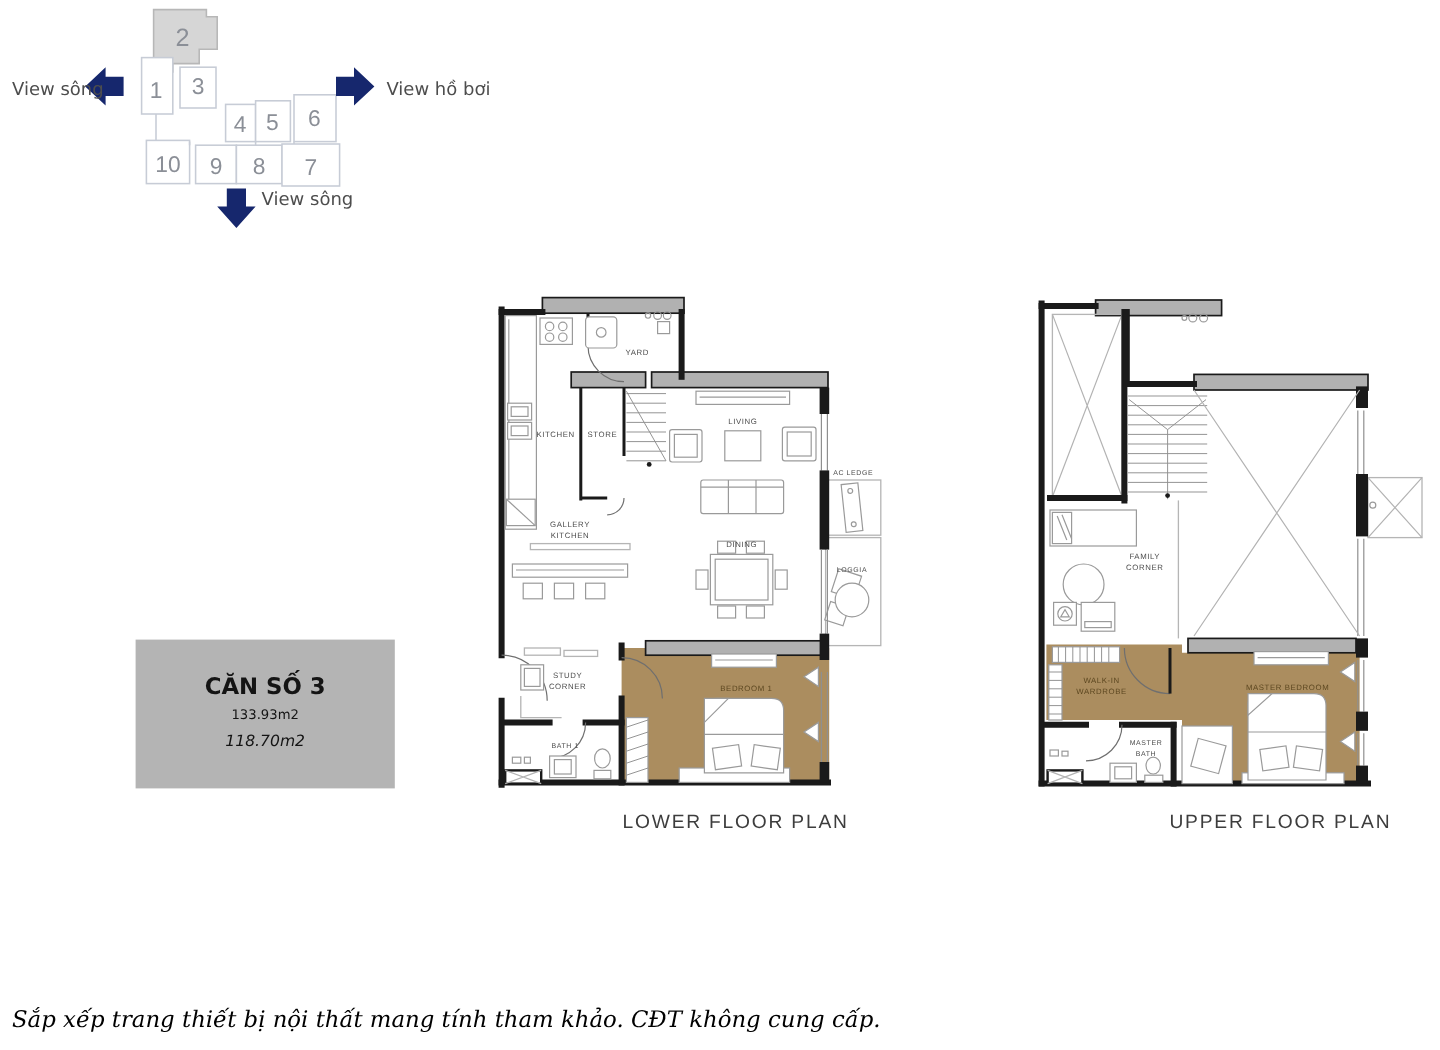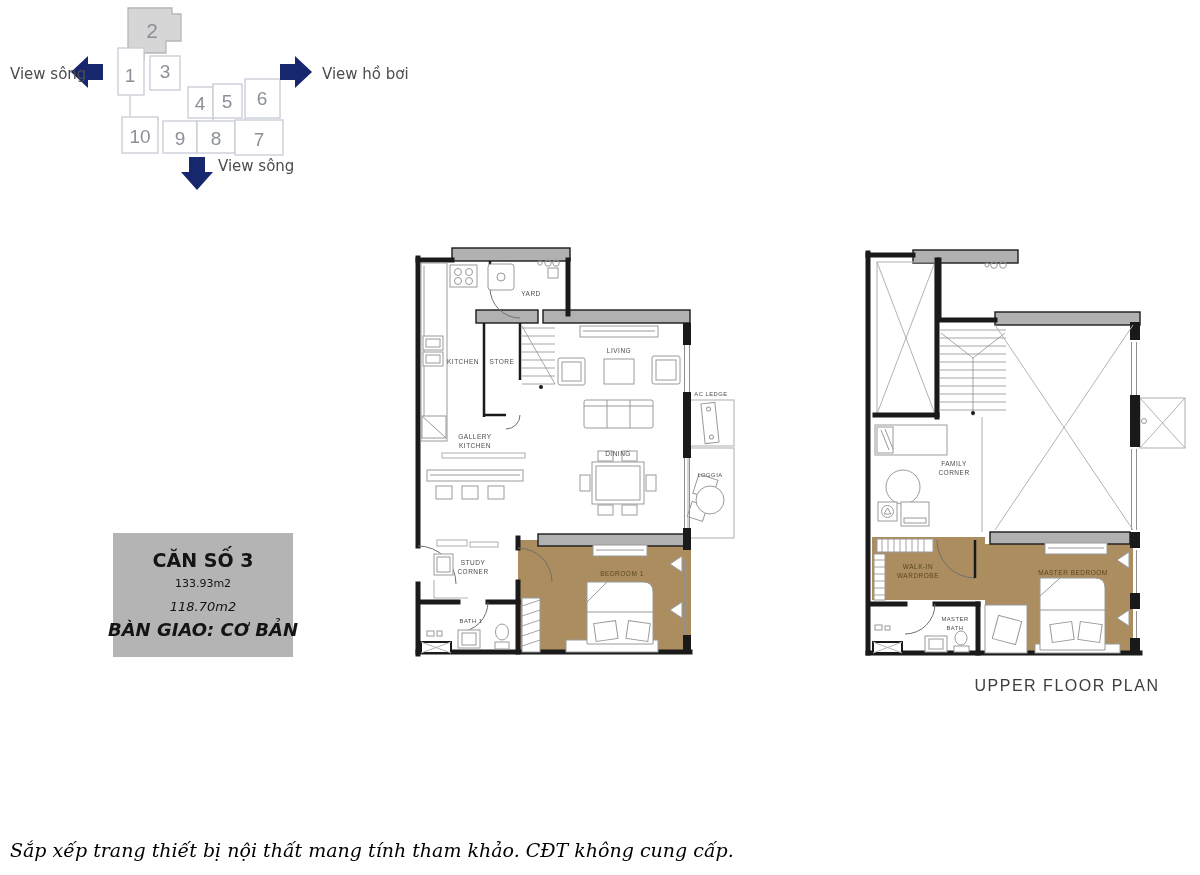--- a/index.html
+++ b/index.html
@@ -6,21 +6,21 @@
   .page{position:relative;width:1200px;height:875px;background:#fff;overflow:hidden;
         font-family:"Liberation Sans",sans-serif;}
   .abs{position:absolute;}
   
   .loc-unit{fill:#ffffff;stroke:#c7ccd6;stroke-width:1.3;}
   .loc-unit2{fill:#d6d6d6;stroke:#b7b7b7;stroke-width:1.3;}
   .loc-num{font:19px "Liberation Sans",sans-serif;fill:#8b8f97;text-anchor:middle;}
   .loc-arrow{fill:#16276d;}
   .loc-view{font:15px "DejaVu Sans",sans-serif;fill:#4d4d4d;}
   
-  .infobox{left:113px;top:533px;width:180px;height:124px;background:#b4b4b4;
+  .infobox{left:113px;top:533px;width:216px;height:124px;background:#b4b4b4;
            display:flex;flex-direction:column;justify-content:center;align-items:center;
            text-align:center;color:#141414;font-family:"DejaVu Sans",sans-serif;}
   .ib-l{line-height:23px;white-space:nowrap;}
   .ib-b{font-weight:bold;font-size:19px;}
   .ib-r{font-size:11px;}
   .ib-i{font-size:13px;font-style:italic;}
   .ib-bi{font-size:18px;font-weight:bold;font-style:italic;}
   
   .wall{stroke:#1a1a1a;stroke-width:5;fill:none;stroke-linecap:square;}
   .wallthin{stroke:#1a1a1a;stroke-width:2.5;fill:none;}
@@ -81,21 +81,20 @@
     <polygon class="loc-arrow" points="189,157 205,157 205,172 213,172 197,190 181,172 189,172"></polygon>
     <text class="loc-view" x="10" y="79">View sông</text>
     <text class="loc-view" x="322" y="79">View hồ bơi</text>
     <text class="loc-view" x="218" y="171">View sông</text>
   </svg>
 
   <div class="abs infobox">
     <div class="ib-l ib-b">CĂN SỐ 3</div>
     <div class="ib-l ib-r">133.93m2</div>
     <div class="ib-l ib-i">118.70m2</div>
-    <div class="ib-l ib-bi">BÀN GIAO: CƠ BẢN</div>
   </div>
 
   <svg class="abs" style="left:410px;top:240px" width="340" height="430" viewBox="0 0 340 430">
 
     <rect class="tanfill" x="108" y="300" width="173" height="112"></rect>
 
     <g>
       <rect class="struct" x="278" y="160" width="46" height="46"></rect>
       <g transform="rotate(-6 300 183)">
         <rect class="furn" x="293" y="163" width="14" height="40"></rect>
@@ -372,16 +371,17 @@
 
     <text class="rlabel" x="99" y="226">FAMILY</text>
     <text class="rlabel" x="99" y="235">CORNER</text>
     <text class="rlabel rlabel-tan" x="63" y="329">WALK-IN</text>
     <text class="rlabel rlabel-tan" x="63" y="338">WARDROBE</text>
     <text class="rlabel rlabel-sm" x="100" y="381">MASTER</text>
     <text class="rlabel rlabel-sm" x="100" y="390">BATH</text>
     <text class="rlabel rlabel-tan" x="218" y="335">MASTER BEDROOM</text>
   </svg>
 
+  <div class="caption caption-lower">LOWER FLOOR PLAN</div>
   <div class="caption caption-upper">UPPER FLOOR PLAN</div>
 
   <div class="footnote">Sắp xếp trang thiết bị nội thất mang tính tham khảo. CĐT không cung cấp.</div>
 </div>
 
 </body></html>

